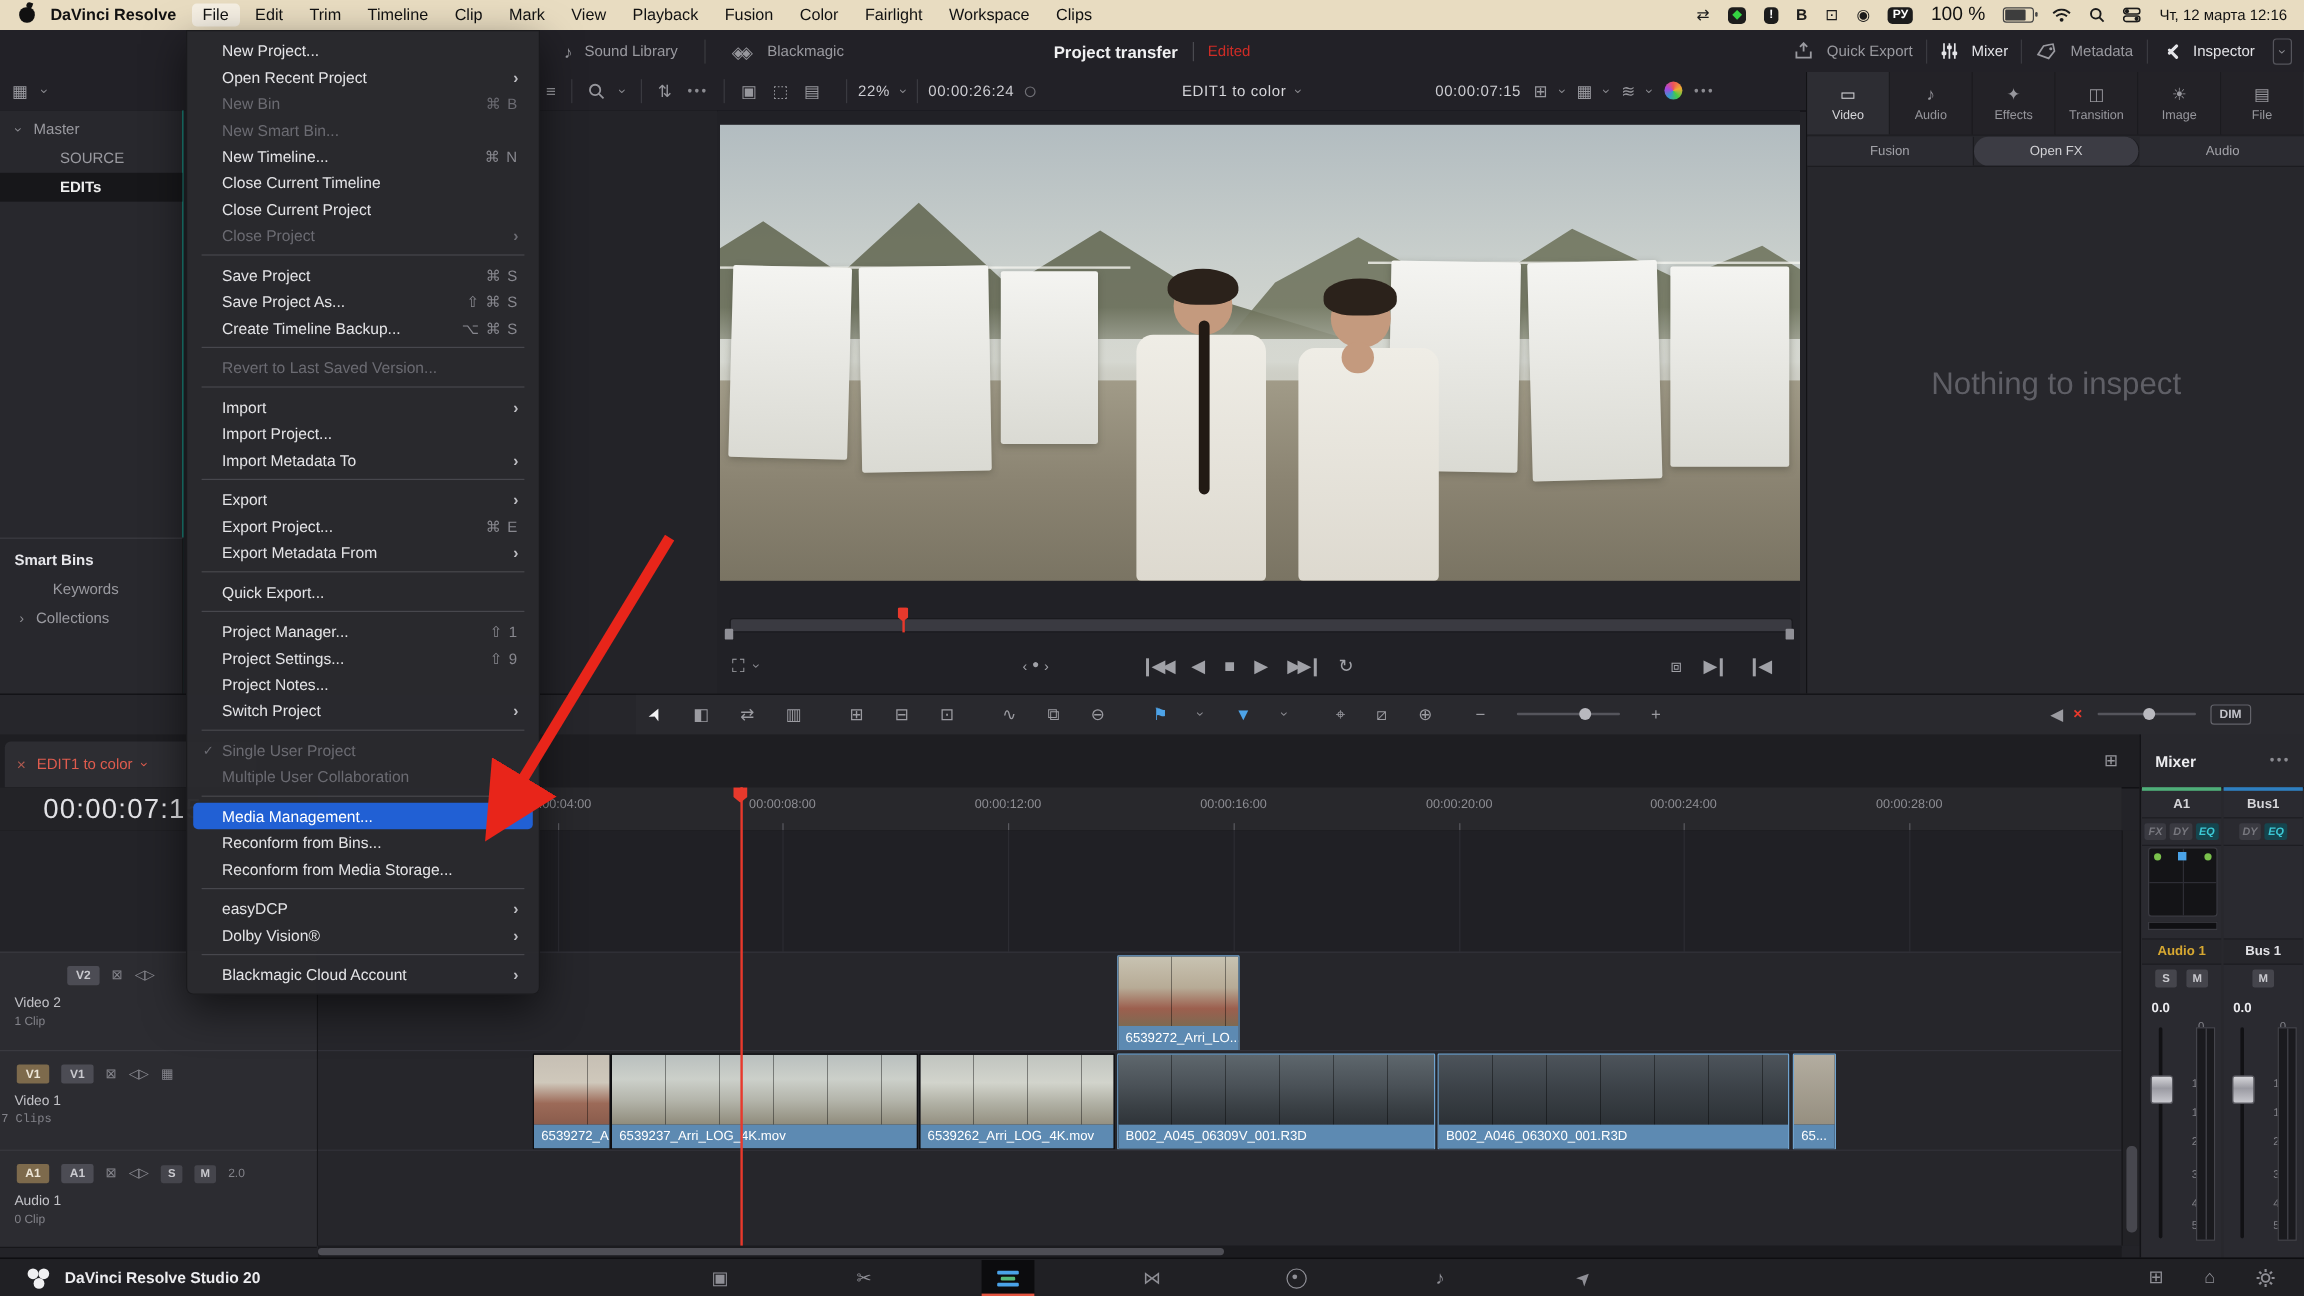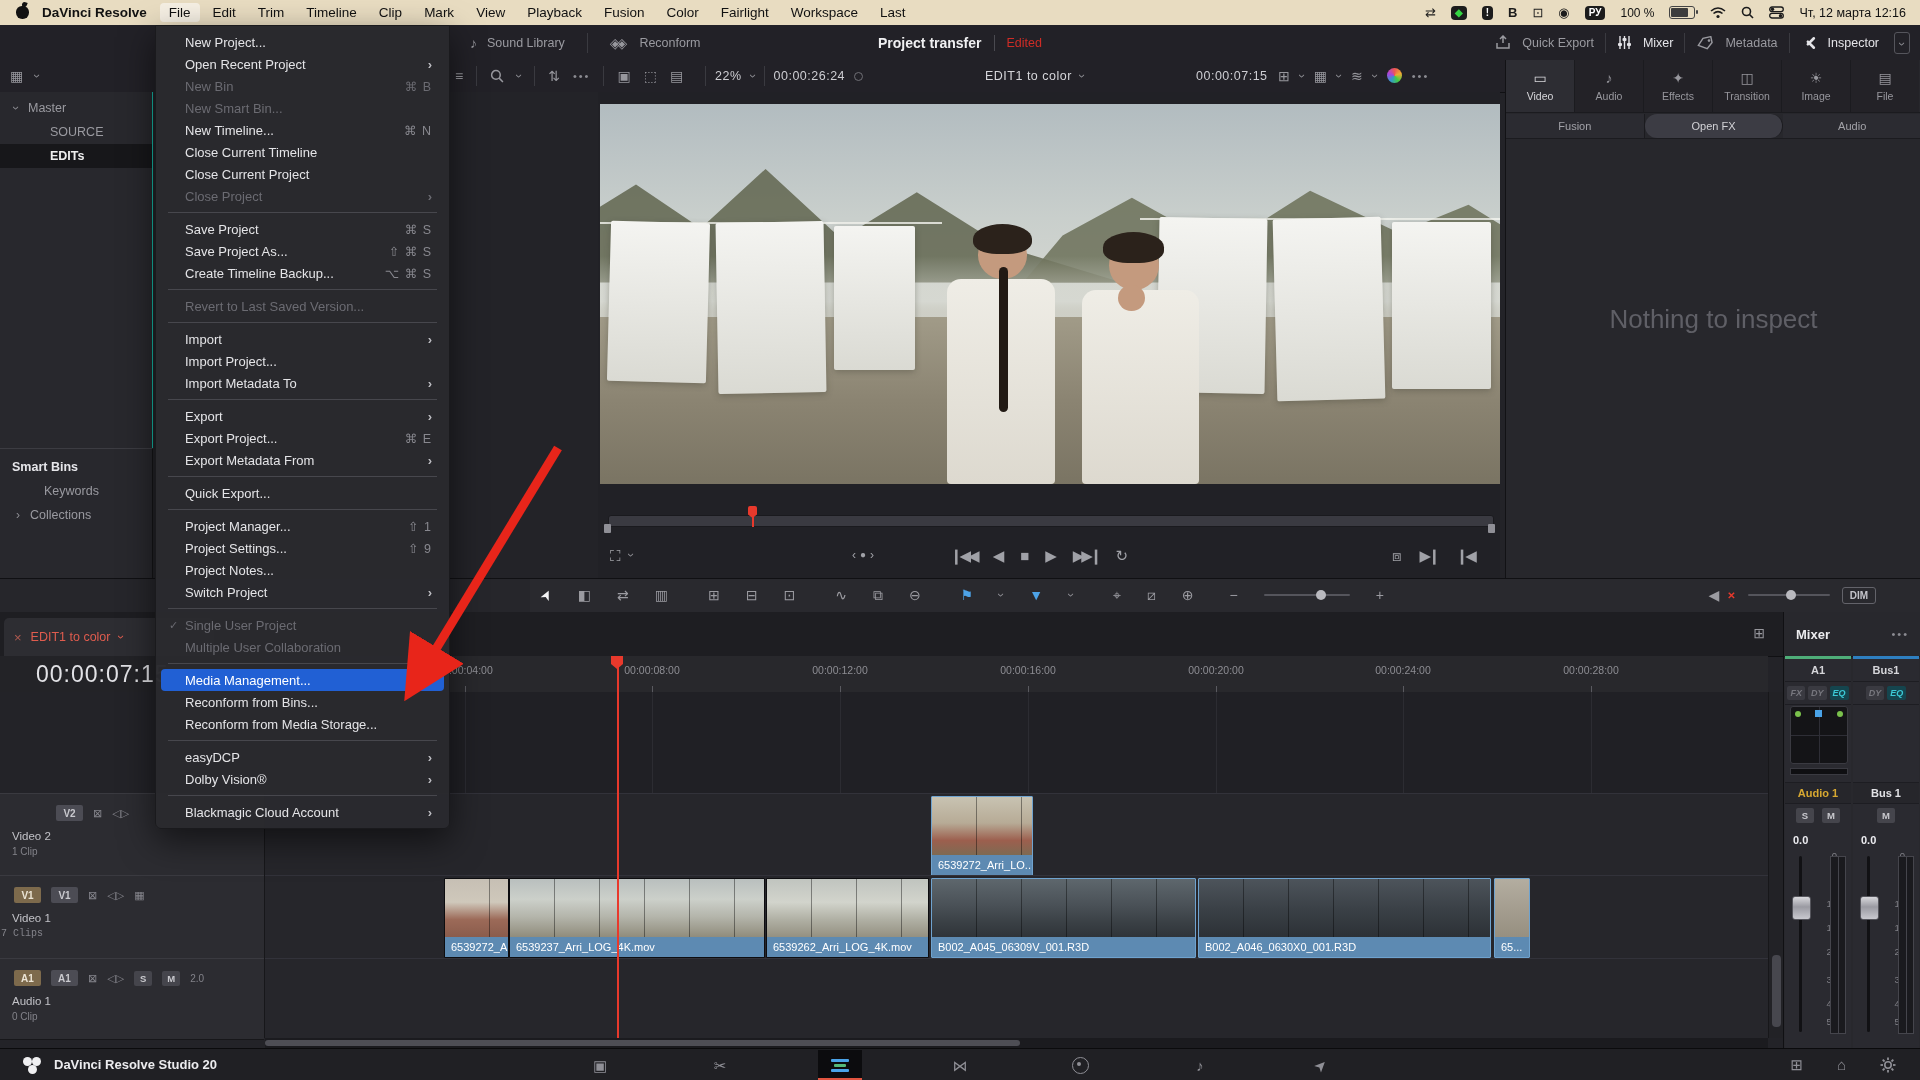--- a/index.html
+++ b/index.html
@@ -208,31 +208,31 @@
       <span class="mb-item">Trim</span>
       <span class="mb-item">Timeline</span>
       <span class="mb-item">Clip</span>
       <span class="mb-item">Mark</span>
       <span class="mb-item">View</span>
       <span class="mb-item">Playback</span>
       <span class="mb-item">Fusion</span>
       <span class="mb-item">Color</span>
       <span class="mb-item">Fairlight</span>
       <span class="mb-item">Workspace</span>
-      <span class="mb-item">Last</span>
+      <span class="mb-item">Clips</span>
     </div>
     <div class="right">
       <span class="sticon">⇄</span>
       <span class="blkbadge" style="color:#35d442;">◆</span>
       <span class="blkbadge">!</span>
       <span class="sticon" style="font-weight:700;">B</span>
       <span class="sticon">⊡</span>
       <span class="sticon">◉</span>
       <span class="blkbadge">РУ</span>
-      <span style="font-size:12px;">100 %</span>
+      <span style="font-size:16px;">100 %</span>
       <span class="batt"></span>
       <svg width="16" height="12" viewBox="0 0 16 12">
           <path d="M1 4 Q8 -2 15 4" fill="none" stroke="#1b1b1b" stroke-width="1.6"></path>
           <path d="M3.5 6.5 Q8 2.7 12.5 6.5" fill="none" stroke="#1b1b1b" stroke-width="1.6"></path>
           <circle cx="8" cy="9.5" r="1.6" fill="#1b1b1b"></circle>
         </svg>
       <svg width="13" height="13" viewBox="0 0 13 13">
           <circle cx="5.5" cy="5.5" r="4" fill="none" stroke="#1b1b1b" stroke-width="1.6"></circle>
           <line x1="8.5" y1="8.5" x2="12" y2="12" stroke="#1b1b1b" stroke-width="1.6"></line>
         </svg>
@@ -245,21 +245,21 @@
       <span>Чт, 12 марта 12:16</span>
     </div>
   </div>
 
   <div id="apphdr" class="abs">
     <div class="row" style="position:absolute;left:470px;top:0;height:35px;gap:10px;">
       <span class="ic">♪</span>
       <span class="lbl">Sound Library</span>
       <span class="vdiv" style="margin:0 12px;"></span>
       <span class="ic" style="letter-spacing:-4px;">◈◈</span>
-      <span class="lbl" style="margin-left:6px;">Reconform</span>
+      <span class="lbl" style="margin-left:6px;">Blackmagic</span>
     </div>
     <div id="projttl">
       <span class="t">Project transfer</span>
       <span class="sep"></span>
       <span class="ed">Edited</span>
     </div>
     <div class="row" style="position:absolute;right:10px;top:0;height:35px;gap:11px;">
       <svg width="16" height="15" viewBox="0 0 16 15">
           <path d="M8 1 L8 8 M5 4 L8 1 L11 4" stroke="#9a9aa0" stroke-width="1.5" fill="none"></path>
           <path d="M2 8 L2 13 L14 13 L14 8" stroke="#9a9aa0" stroke-width="1.5" fill="none"></path>

